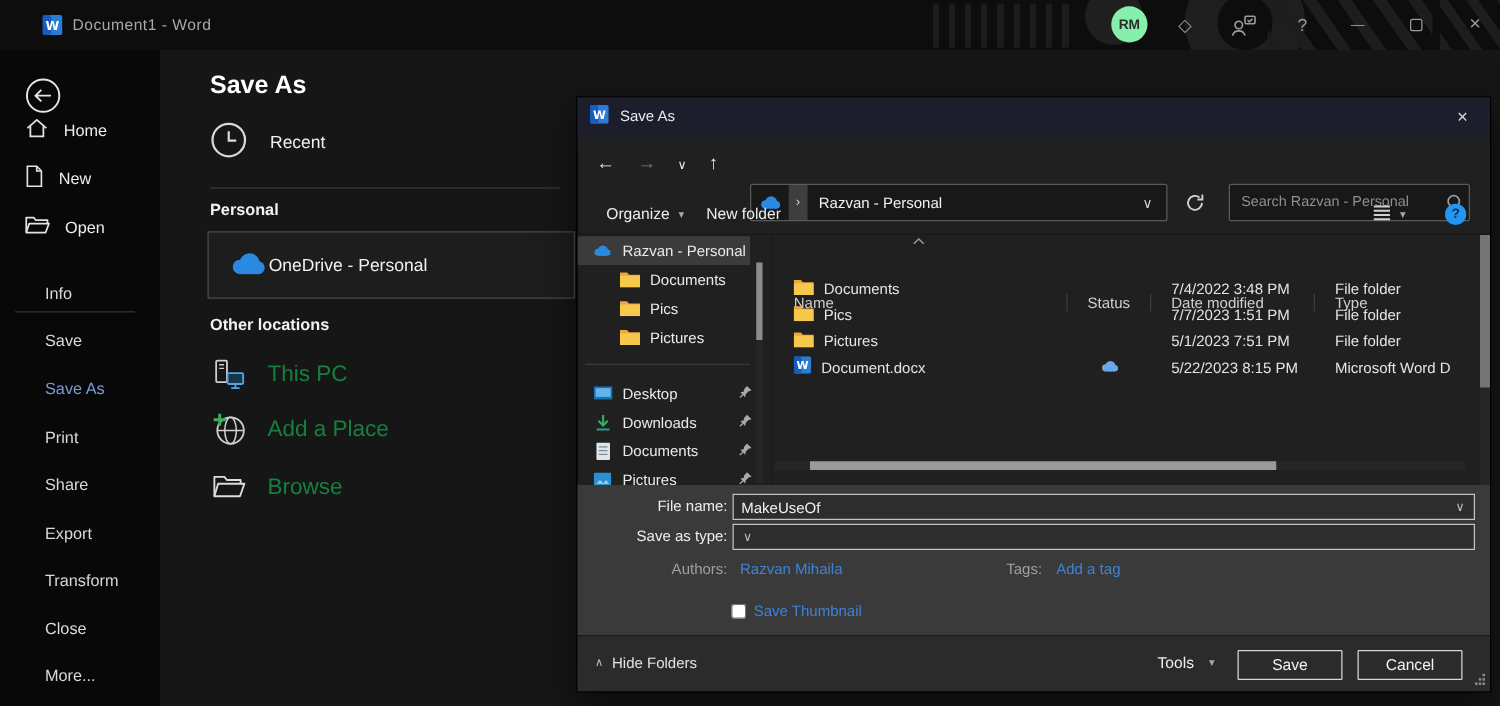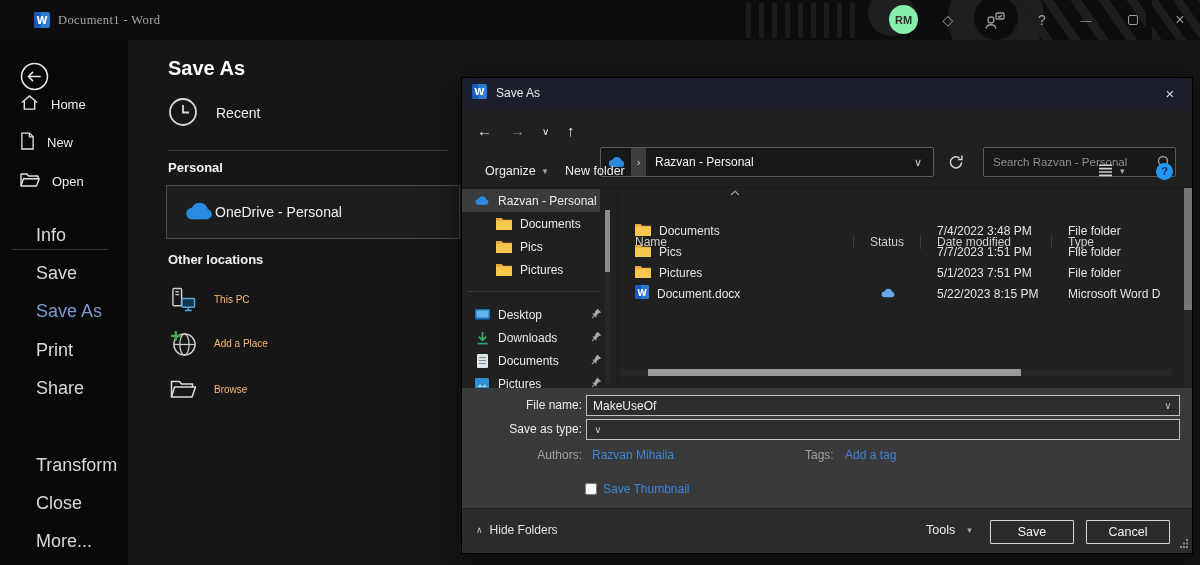--- a/index.html
+++ b/index.html
@@ -14,51 +14,51 @@
   #titlebar { position:absolute; left:0; top:0; width:1200px; height:40px; background:#0d0d0d; overflow:hidden; }
   .tb-deco { position:absolute; inset:0; pointer-events:none; }
   .deco-bars  { position:absolute; left:746px; top:3px; width:116px; height:35px;
                 background:repeating-linear-gradient(90deg,#1c1c1c 0 5px, transparent 5px 13px); }
   .deco-circ  { position:absolute; left:868px; top:-10px; width:46px; height:46px; border-radius:50%; background:#1f1f1f; }
   .deco-donut { position:absolute; left:948px; top:-30px; width:96px; height:96px; border-radius:50%; border:26px solid #1e1e1e; }
   .deco-diag1 { position:absolute; left:1014px; top:0; width:132px; height:40px;
                 background:repeating-linear-gradient(55deg,#1d1d1d 0 9px, transparent 9px 23px); }
   .deco-diag2 { position:absolute; left:1152px; top:0; width:48px; height:40px;
                 background:repeating-linear-gradient(55deg,#1d1d1d 0 8px, transparent 8px 20px); }
-  #app-title { position:absolute; left:58px; top:13px; font-size:12.5px; color:#a8a8a8; letter-spacing:.4px;font-family:Liberation Serif, serif; }
+  #app-title { position:absolute; left:58px; top:13px; font-size:12.5px; color:#a8a8a8; letter-spacing:.4px; }
   .word-logo { position:absolute; left:34px; top:12px; }
   .avatar { position:absolute; left:889px; top:5px; width:29px; height:29px; border-radius:50%;
             background:#86efac; color:#2d2d2d; font-size:11px; font-weight:bold;
             display:flex; align-items:center; justify-content:center; }
   .tb-btn { position:absolute; top:0; width:40px; height:40px; display:flex; align-items:center; justify-content:center; color:#9c9c9c; }
   .tb-glyph { font-size:14px; line-height:1; }
   .max-box { width:10px; height:10px; border:1px solid #9c9c9c; border-radius:2px; }
 
   
   #sidebar { position:absolute; left:0; top:40px; width:128px; height:525px; background:#080808; }
   .back-btn { position:absolute; left:20px; top:22px; }
   .nav-row { position:absolute; left:0; width:128px; height:32px; display:flex; align-items:center; gap:12px; padding-left:20px; cursor:default; }
   .nav-row span.lbl { font-size:13px; color:#ededed; }
   .sb-divider { position:absolute; left:12px; top:209px; width:96px; height:1px; background:#333; }
-  .menu-item { position:absolute; left:0; width:108px; height:24px; line-height:24px; padding-left:36px; font-size:18px; color:#d9d9d9; cursor:default; }
+  .menu-item { position:absolute; left:0; width:108px; height:24px; line-height:24px; padding-left:36px; font-size:13px; color:#d9d9d9; cursor:default; }
   .menu-item.active { color:#7d9bd3; }
 
   
   #backstage { position:absolute; left:128px; top:40px; width:1072px; height:525px; background:#161616; }
   .bs-title { position:absolute; left:40px; top:17px; font-size:20px; font-weight:bold; color:#fff; }
   .bs-recent { position:absolute; left:40px; top:53px; width:290px; height:40px; display:flex; align-items:center; gap:18px; }
   .bs-recent .lbl { font-size:14px; color:#f0f0f0; }
   .bs-sep { position:absolute; left:40px; top:110px; width:280px; height:1px; background:#3a3a3a; }
   .bs-sec { position:absolute; left:40px; font-size:13px; font-weight:bold; color:#f2f2f2; }
   .bs-card { position:absolute; left:38px; top:145px; width:294px; height:54px; border:1px solid #4a4a4a; background:#1d1d1d;
              display:flex; align-items:center; padding-left:16px; }
   .bs-card .lbl { font-size:14px; color:#f2f2f2; }
   .bs-item { position:absolute; left:40px; width:290px; height:36px; display:flex; align-items:center; gap:16px; }
   .bs-item .ic { width:30px; display:flex; justify-content:center; }
-  .bs-item .lbl { font-size:10px; color:#fdba74; }
+  .bs-item .lbl { font-size:18px; color:#15803d; }
 
   
   #dialog { position:absolute; left:462px; top:78px; width:730px; height:475px; background:#202020;
             box-shadow:0 10px 30px rgba(0,0,0,.6); outline:1px solid #000; }
   #dlg-titlebar { position:absolute; left:0; top:0; width:730px; height:30px; background:#1c1e2c;
                   display:flex; align-items:center; padding-left:10px; gap:9px; }
   #dlg-titlebar .t { font-size:12px; color:#eaeaea; }
   #dlg-close { position:absolute; right:6px; top:0; width:32px; height:30px; display:flex; align-items:center; justify-content:center; color:#d5d5d5; font-size:15px; }
 
   #dlg-nav { position:absolute; left:0; top:30px; width:730px; height:47px; }
@@ -201,20 +201,21 @@
             <path d="M3.4 6.8h15.8L16.5 14H1z"></path>
           </svg></span>
       <span class="lbl">Open</span>
     </div>
     <div class="sb-divider"></div>
     <div class="menu-item" style="top:183px">Info</div>
     <div class="menu-item" style="top:221px">Save</div>
     <div class="menu-item active" style="top:259px">Save As</div>
     <div class="menu-item" style="top:298px">Print</div>
     <div class="menu-item" style="top:336px">Share</div>
+    <div class="menu-item" style="top:375px">Export</div>
     <div class="menu-item" style="top:413px">Transform</div>
     <div class="menu-item" style="top:451px">Close</div>
     <div class="menu-item" style="top:489px">More...</div>
   </div>
 
   <div id="backstage">
     <div class="bs-title">Save As</div>
     <div class="bs-recent">
       <span><svg width="30" height="30" viewBox="0 0 30 30" fill="none" stroke="#d9d9d9" stroke-width="1.8">
             <circle cx="15" cy="15" r="13"></circle>

